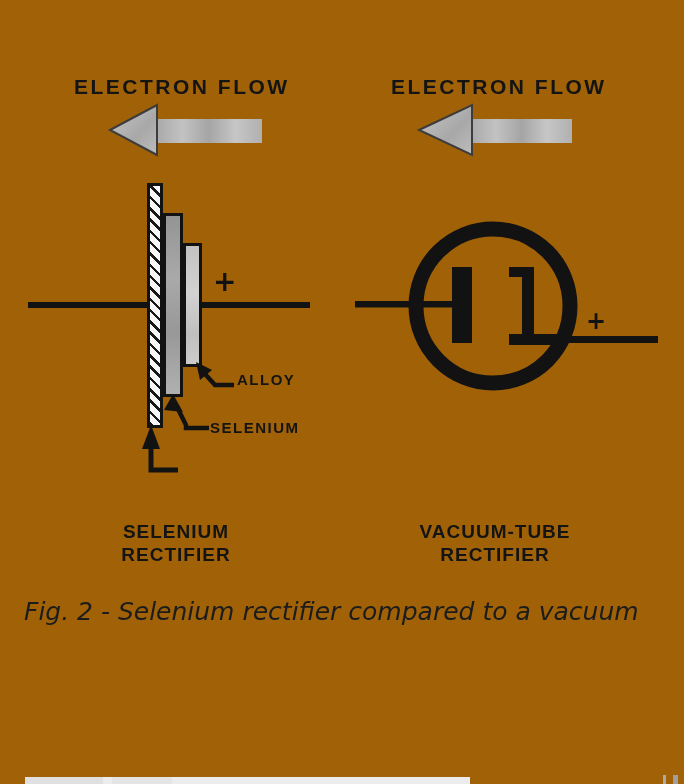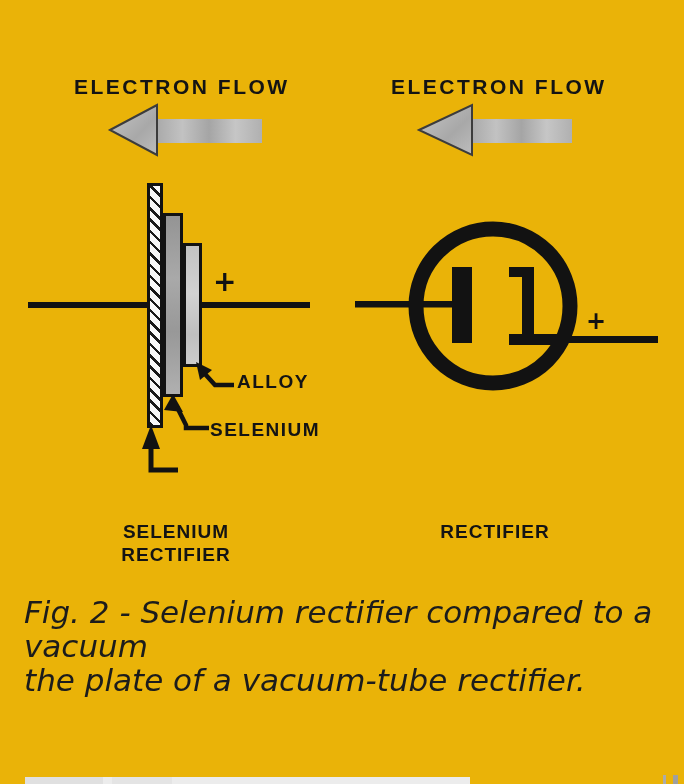--- a/index.html
+++ b/index.html
@@ -1,20 +1,20 @@
 <!DOCTYPE html>
 <html><head>
 <meta charset="utf-8">
 <style>
   html,body{margin:0;padding:0;}
   body{background:#ffffff;}
   .page{
     position:relative;
     width:684px;height:784px;
-    background:#eab308;
+    background:#a16207;
     overflow:hidden;
     font-family:"Liberation Sans",sans-serif;
     color:#161616;
   }
   .flow-label{
     position:absolute;
     font-size:21px;font-weight:bold;letter-spacing:2.5px;
     color:#141414;white-space:nowrap;
   }
   .arrow-svg{position:absolute;}
@@ -30,32 +30,32 @@
   }
   .alloy-layer{
     background:linear-gradient(180deg,#c2c2c2,#d2d2d2 40%,#bfbfbf 75%,#cccccc);
   }
   .wire{position:absolute;background:#121212;}
   .plus{
     position:absolute;font-weight:bold;color:#121212;
     font-family:"DejaVu Sans",sans-serif;line-height:1;
   }
   .callout-label{
-    position:absolute;font-size:19px;font-weight:bold;
+    position:absolute;font-size:15px;font-weight:bold;
     letter-spacing:1.5px;color:#141414;white-space:nowrap;
   }
   .panel-caption{
     position:absolute;text-align:center;
     font-size:19px;font-weight:bold;letter-spacing:1px;
     line-height:23px;color:#141414;
   }
   .fig-caption{
     position:absolute;left:24px;top:595px;width:645px;
     font-family:"DejaVu Sans",sans-serif;
-    font-style:italic;font-size:31px;line-height:34px;color:#1c1c1c;
+    font-style:italic;font-size:25px;line-height:34px;color:#1c1c1c;
   }
   .artifact{position:absolute;}
 </style>
 </head>
 <body>
 
 <div class="page">
 
   <div class="flow-label" style="left:74px;top:75px;">ELECTRON FLOW</div>
   <div class="flow-label" style="left:391px;top:75px;">ELECTRON FLOW</div>
@@ -115,26 +115,26 @@
     <rect x="509" y="334" width="48" height="11" fill="#121212"></rect>
     <rect x="550" y="336" width="108" height="7" fill="#121212"></rect>
   </svg>
   <div class="plus" style="left:586px;top:309px;font-size:24px;">+</div>
 
   <div class="panel-caption" style="left:86px;top:520px;width:180px;">
     <div>SELENIUM</div>
     <div>RECTIFIER</div>
   </div>
   <div class="panel-caption" style="left:395px;top:520px;width:200px;">
+    <div>VACUUM-TUBE</div>
     <div>RECTIFIER</div>
   </div>
 
   <div class="fig-caption">
     <div>Fig. 2 - Selenium rectifier compared to a vacuum</div>
-    <div>the plate of a vacuum-tube rectifier.</div>
   </div>
 
   <div class="artifact" style="left:25px;top:777px;width:445px;height:7px;background:#ececec;"></div>
   <div class="artifact" style="left:25px;top:777px;width:78px;height:7px;background:#e0e0e0;"></div>
   <div class="artifact" style="left:112px;top:777px;width:60px;height:7px;background:#e4e4e4;"></div>
   <div class="artifact" style="left:663px;top:775px;width:3px;height:9px;background:#ababab;"></div>
   <div class="artifact" style="left:673px;top:775px;width:5px;height:9px;background:#9f9f9f;"></div>
 
 </div>
 

